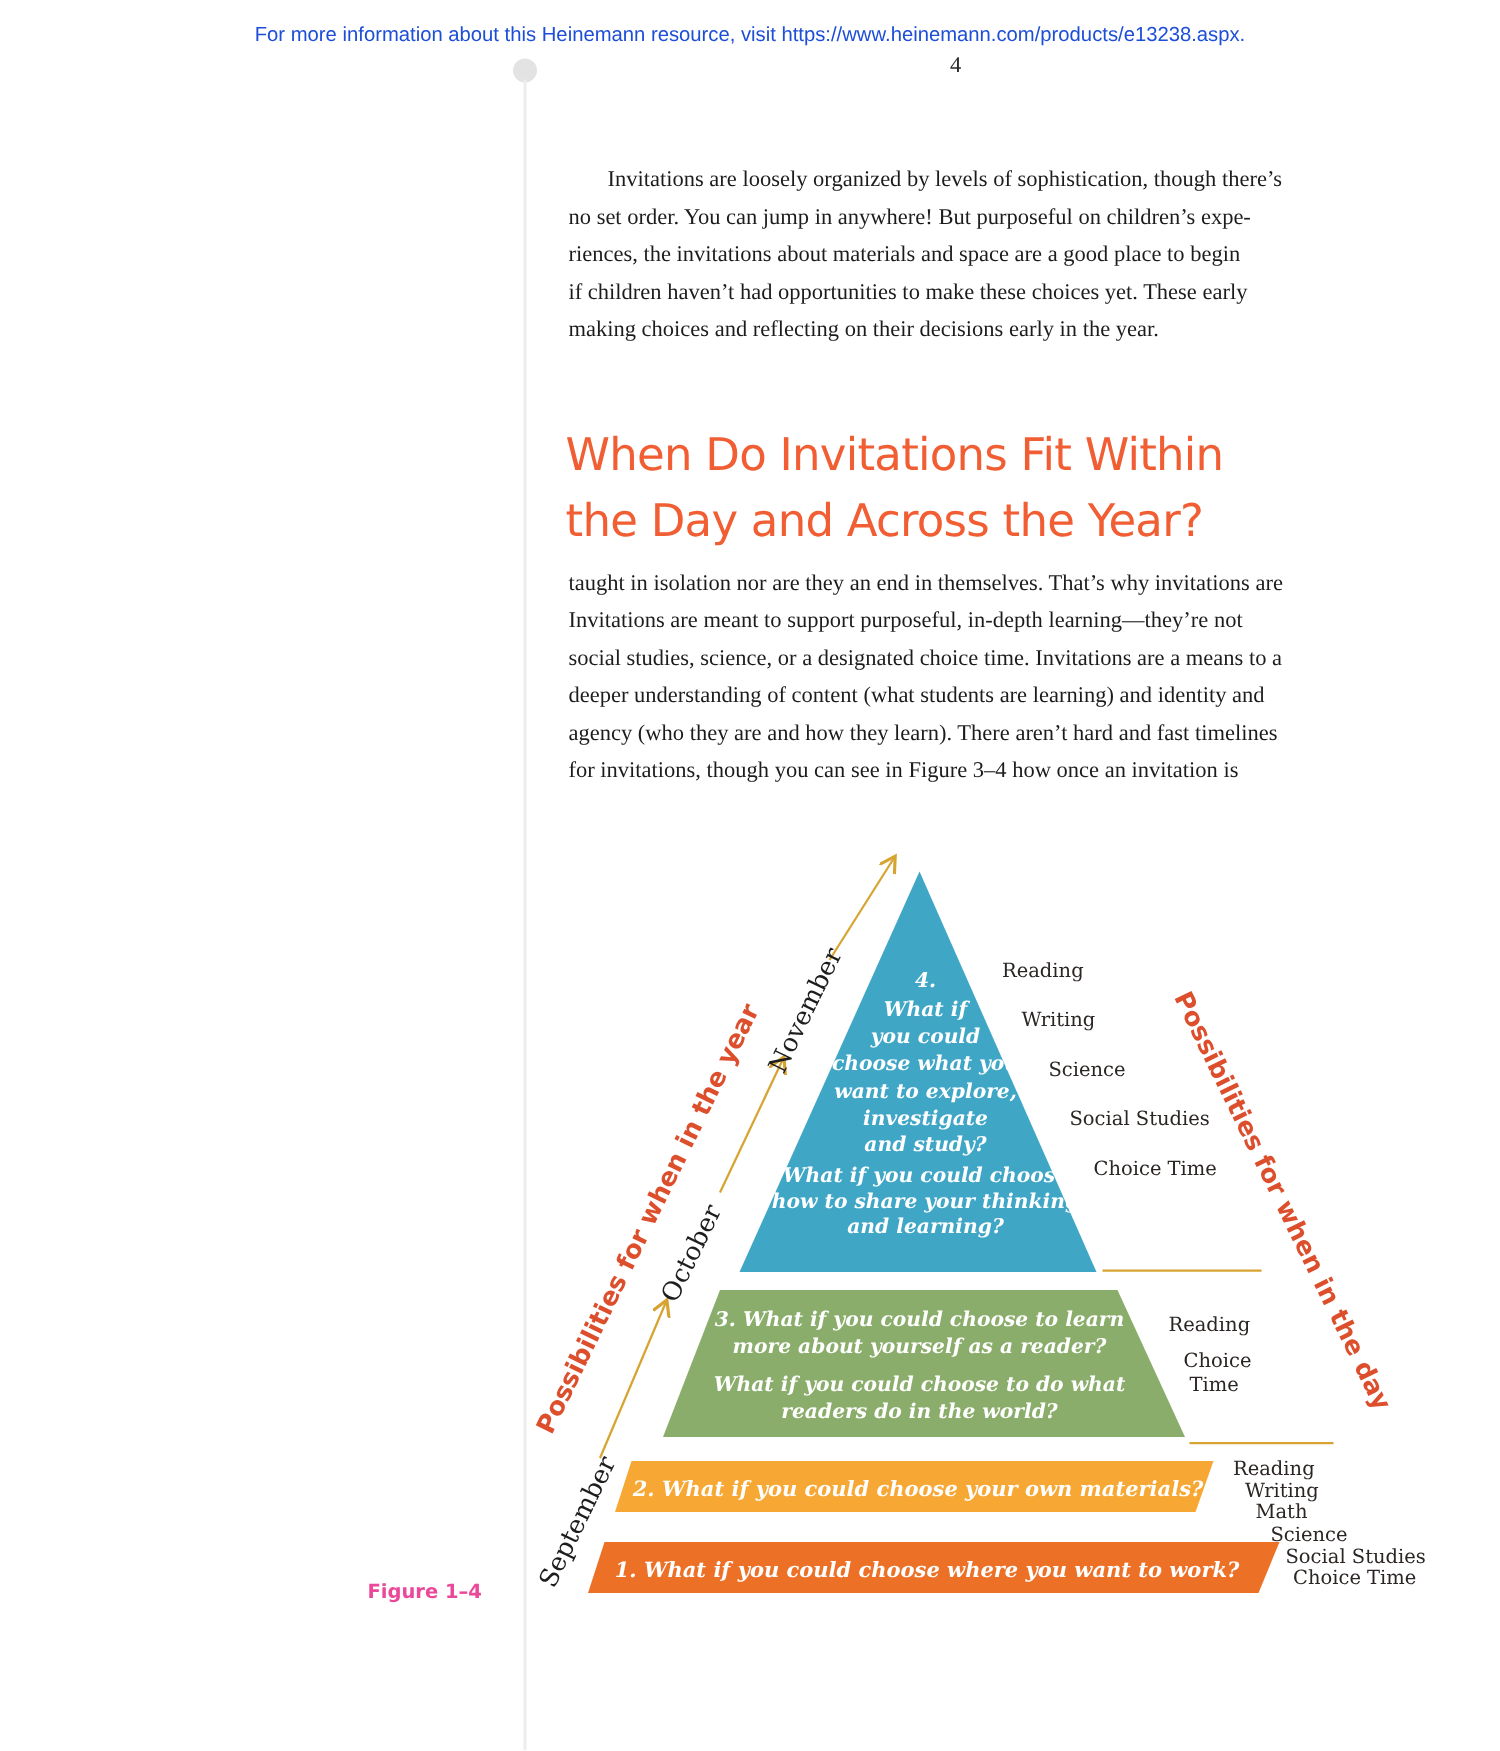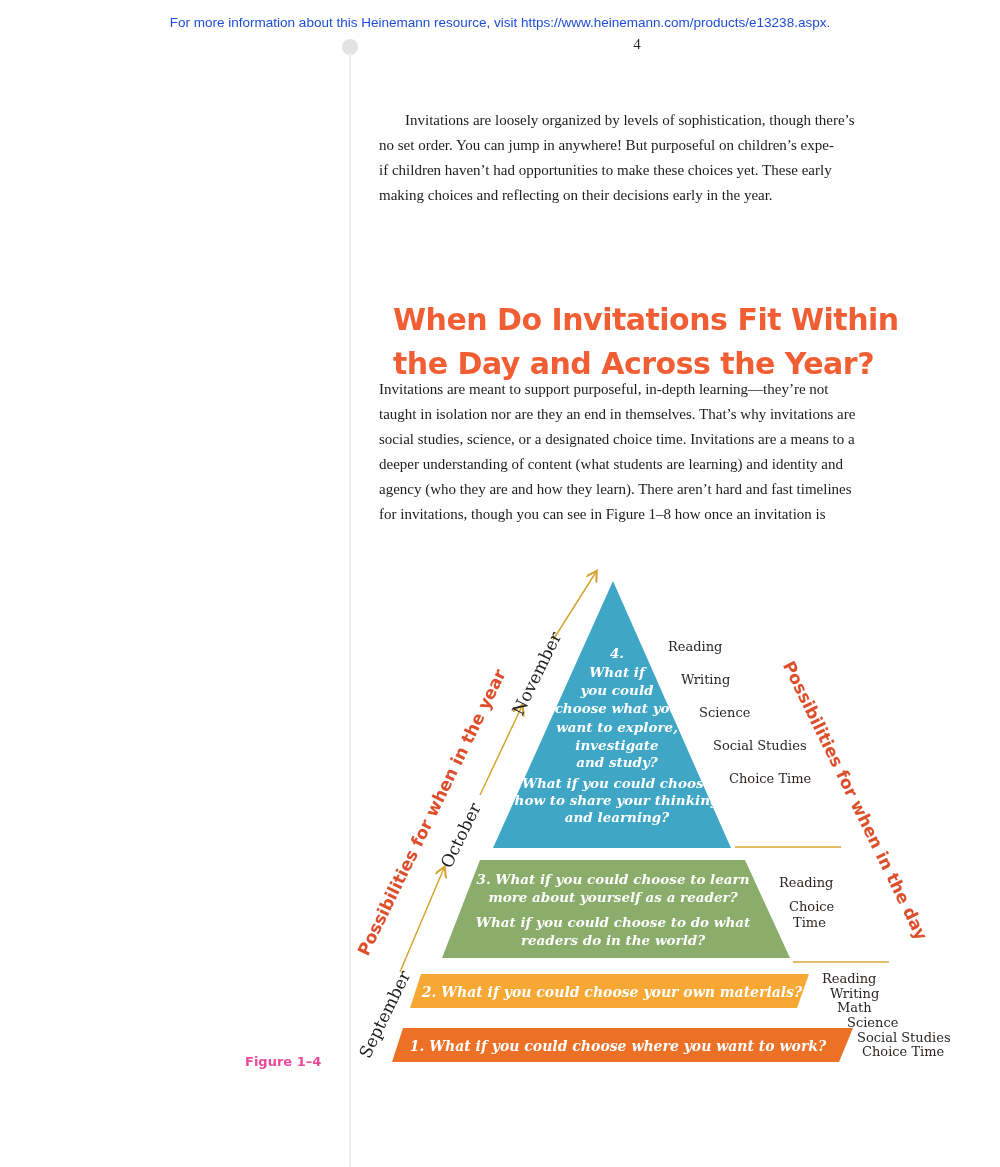--- a/index.html
+++ b/index.html
@@ -14,22 +14,22 @@
   .pin-dot{position:absolute;left:342px;top:39px;width:16px;height:16px;border-radius:50%;
         background:#e3e3e3;}
   .pin-line{position:absolute;left:349px;top:53px;width:2px;height:1114px;background:#ededed;}
 
   .body-text{position:absolute;left:379px;width:545px;font-size:15px;line-height:25px;color:#1c1c1c;}
   .body-text .line{white-space:nowrap;}
   .para-1{top:92px;margin-top:16px;}
   .para-1 .line:first-child{text-indent:26px;}
   .para-2{top:377px;}
 
-  .heading{position:absolute;left:377px;top:282px;margin:16px;font-family:"DejaVu Sans", sans-serif;
-        font-weight:700;font-size:30px;line-height:44px;color:#f15e33;letter-spacing:-0.5px;}
+  .heading{position:absolute;left:377px;top:282px;margin:0;font-family:"DejaVu Sans", sans-serif;
+        font-weight:400;font-size:30px;line-height:44px;color:#f15e33;letter-spacing:-0.5px;}
 
   .figure-label{position:absolute;left:245px;top:1054px;font-family:"DejaVu Sans", sans-serif;
         font-weight:bold;font-size:13px;color:#ec4899;}
   .caption{position:absolute;left:343px;top:1165px;width:600px;text-align:center;
         font-family:"DejaVu Sans", sans-serif;font-size:12.5px;letter-spacing:0.8px;color:#a21caf;}
 
   .diagram{position:absolute;left:355px;top:555px;}
 
   .pyr-text{font-family:"DejaVu Serif", serif;font-style:italic;font-weight:bold;fill:#ffffff;
         text-anchor:middle;}
@@ -46,33 +46,34 @@
   <div class="header-link">For more information about this Heinemann resource, visit https://www.heinemann.com/products/e13238.aspx.</div>
 
   <div class="page-number">4</div>
 
   <div class="pin-dot"></div>
   <div class="pin-line"></div>
 
   <div class="body-text para-1">
       <div class="line">Invitations are loosely organized by levels of sophistication, though there’s</div>
       <div class="line">no set order. You can jump in anywhere! But purposeful on children’s expe-</div>
+      <div class="line">riences, the invitations about materials and space are a good place to begin</div>
       <div class="line">if children haven’t had opportunities to make these choices yet. These early</div>
       <div class="line">making choices and reflecting on their decisions early in the year.</div>
     </div>
 
   <h1 class="heading"><span>When Do Invitations Fit Within</span><br><span>the Day and Across the Year?</span></h1>
 
   <div class="body-text para-2">
+      <div class="line">taught in isolation nor are they an end in themselves. That’s why invitations are</div>
       <div class="line">Invitations are meant to support purposeful, in-depth learning—they’re not</div>
-      <div class="line">taught in isolation nor are they an end in themselves. That’s why invitations are</div>
       <div class="line">social studies, science, or a designated choice time. Invitations are a means to a</div>
       <div class="line">deeper understanding of content (what students are learning) and identity and</div>
       <div class="line">agency (who they are and how they learn). There aren’t hard and fast timelines</div>
-      <div class="line">for invitations, though you can see in Figure 1–8 how once an invitation is</div>
+      <div class="line">for invitations, though you can see in Figure 3–4 how once an invitation is</div>
     </div>
 
   <div class="figure-label">Figure 1–4</div>
 
   <svg class="diagram" width="600" height="530" viewBox="0 0 600 530">
     <defs>
       <marker id="arrowhead" markerWidth="9" markerHeight="9" refX="6" refY="4" orient="auto">
         <path d="M0,0 L7,4 L0,8" fill="none" stroke="#d7a432" stroke-width="1.4"></path>
       </marker>
     </defs>

